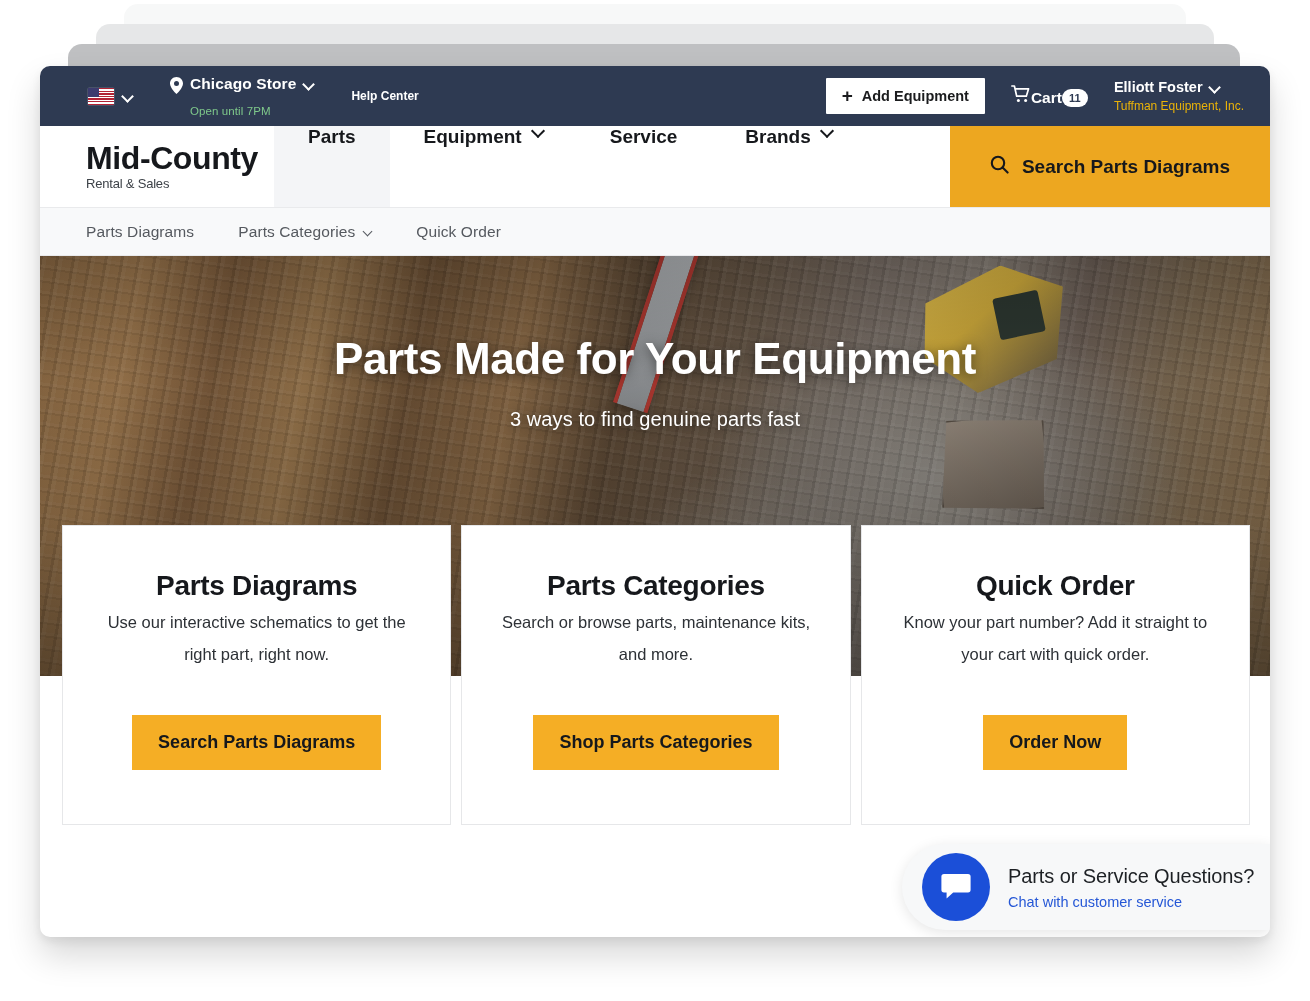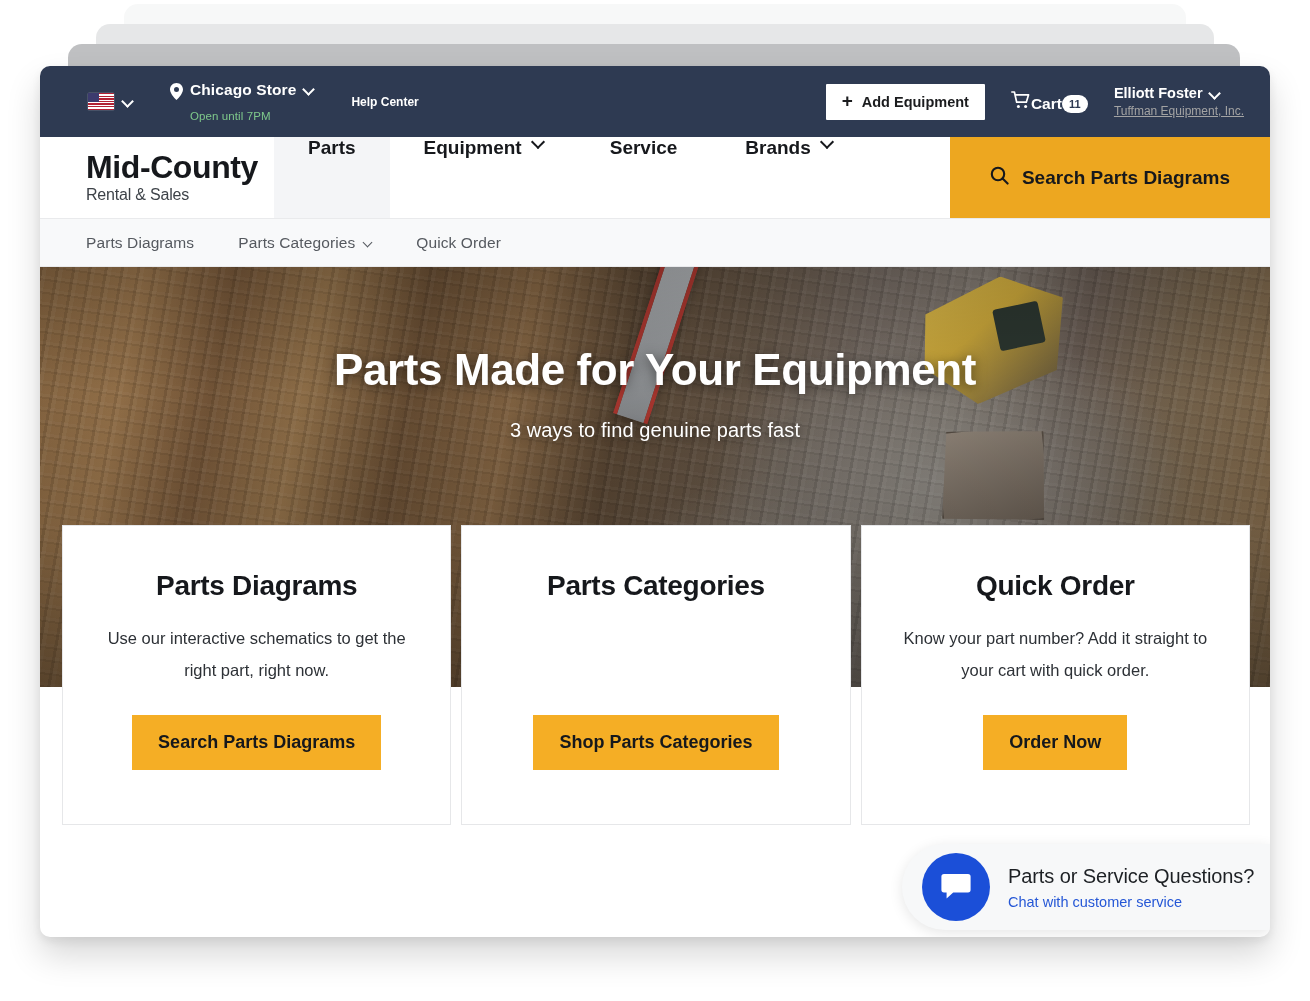--- a/index.html
+++ b/index.html
@@ -25,21 +25,21 @@
     left: 40px; top: 66px;
     width: 1230px; height: 871px;
     background: #ffffff;
     border-radius: 10px;
     overflow: hidden;
     box-shadow: 0 18px 34px rgba(0,0,0,0.16), 0 4px 10px rgba(0,0,0,0.07);
   }
 
   
   #utility-bar {
-    height: 71px;
+    height: 60px;
     background: #2e3a52;
     display: flex;
     align-items: center;
     padding: 0 26px 0 48px;
     color: #ffffff;
   }
   .util-left { display: flex; align-items: center; gap: 38px; }
   .util-right { display: flex; align-items: center; gap: 26px; margin-left: auto; }
 
   .flag-group { display: flex; align-items: center; gap: 9px; cursor: pointer; }
@@ -89,36 +89,36 @@
   .cart-badge {
     background: #ffffff; color: #2e3a52;
     font-size: 11px; font-weight: bold;
     border-radius: 9px; min-width: 26px; height: 18px;
     display: flex; align-items: center; justify-content: center;
     padding: 0 6px;
   }
 
   .account-block { cursor: pointer; line-height: 1.2; }
   .account-name { font-size: 14.5px; font-weight: bold; display: flex; align-items: center; gap: 7px; }
-  .account-company { font-size: 12px; color: #a3a3a3; margin-top: 2px; text-decoration: underline; }
+  .account-company { font-size: 12px; color: #eab308; margin-top: 2px; }
 
   
   #main-nav {
     height: 82px;
     background: #ffffff;
     display: flex; align-items: stretch;
     border-bottom: 1px solid #e9eaec;
   }
   #brand-logo {
     width: 234px; flex: none;
     display: flex; flex-direction: column; justify-content: center;
     padding-left: 46px; cursor: pointer;
   }
   .brand-line1 { font-size: 32px; font-weight: bold; color: #16181c; letter-spacing: -0.4px; line-height: 1.05; }
-  .brand-line2 { font-size: 16px; color: #3d4248; letter-spacing: -0.2px; margin-top: 1px; }
+  .brand-line2 { font-size: 13px; color: #3d4248; letter-spacing: -0.2px; margin-top: 1px; }
 
   .nav-item {
     display: flex; justify-content: center; gap: 11px;
     padding: 0 34px;
     font-size: 19px; font-weight: bold; color: #16181c;
     cursor: pointer; white-space: nowrap;
   }
   .nav-item.active { background: #f4f5f7; }
   .nav-item .chev::after { border-width: 2.4px; width: 8px; height: 8px; }
 
@@ -257,21 +257,21 @@
     background: #ffffff;
     border: 1px solid #e6e7e9;
     height: 300px;
     padding: 44px 26px 0;
     text-align: center;
     display: flex; flex-direction: column; align-items: center;
   }
   .card-title { font-size: 28px; font-weight: bold; color: #16181c; letter-spacing: -0.3px; }
   .card-desc {
     font-size: 16.5px; color: #2d3136; line-height: 1.95;
-    margin-top: 20px; max-width: 330px;
+    margin-top: 4px; max-width: 330px;
   }
   .card-cta {
     margin-top: auto; margin-bottom: 54px;
     background: #f5ae25;
     border: none; font-family: inherit;
     font-size: 18px; font-weight: bold; color: #16181c;
     padding: 0 26px; height: 55px;
     display: flex; align-items: center; justify-content: center;
     cursor: pointer; white-space: nowrap;
   }
@@ -425,20 +425,21 @@
   <div id="cards-row">
 
     <div class="promo-card">
       <div class="card-title">Parts Diagrams</div>
       <div class="card-desc">Use our interactive schematics to get the right part, right now.</div>
       <button class="card-cta">Search Parts Diagrams</button>
     </div>
 
     <div class="promo-card">
       <div class="card-title">Parts Categories</div>
+      <div class="card-desc">Search or browse parts, maintenance kits, and more.</div>
       <button class="card-cta">Shop Parts Categories</button>
     </div>
 
     <div class="promo-card">
       <div class="card-title">Quick Order</div>
       <div class="card-desc">Know your part number? Add it straight to your cart with quick order.</div>
       <button class="card-cta">Order Now</button>
     </div>
   </div>
 

